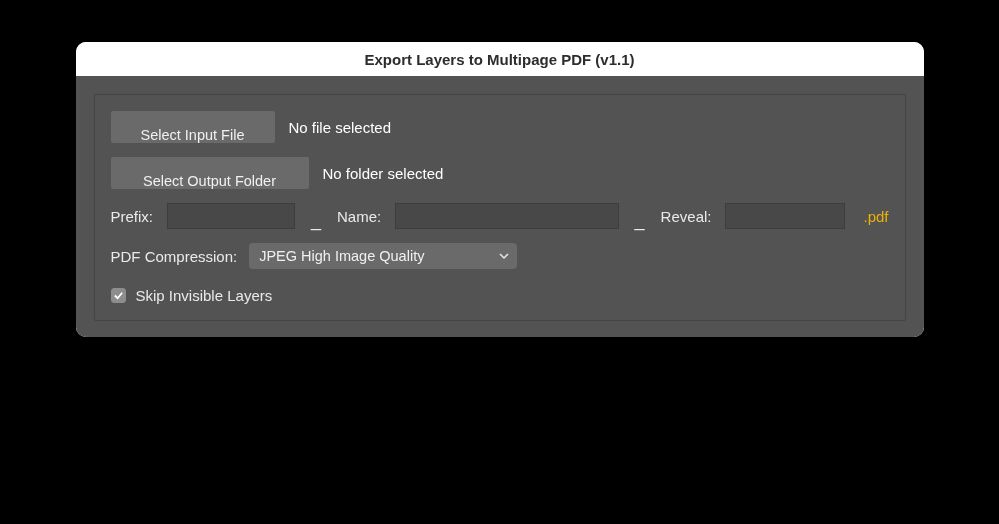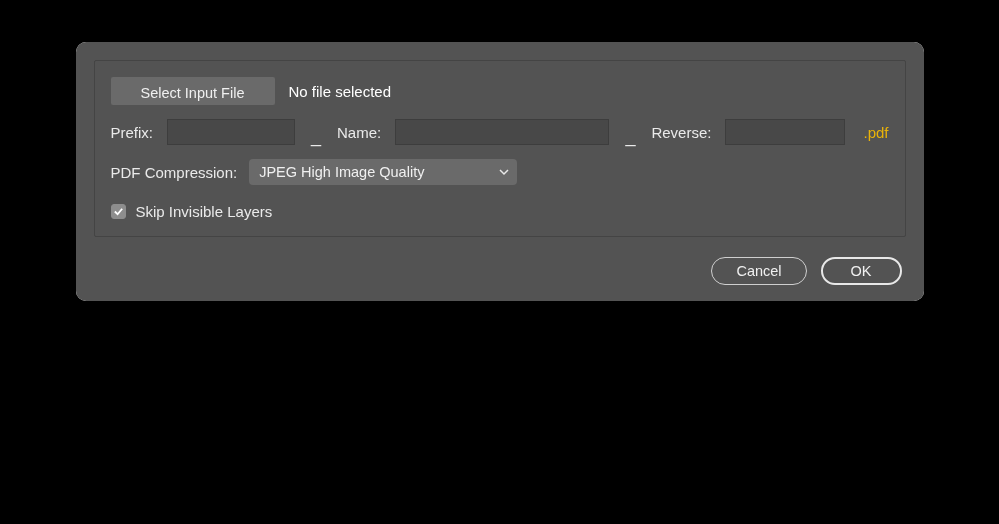--- a/index.html
+++ b/index.html
@@ -45,21 +45,21 @@
     align-items: center;
     gap: 14px;
     margin-bottom: 14px;
   }
   .row.last { margin-bottom: 0; }
   .btn {
     background: #6a6a6a;
     border: none;
     color: #f0f0f0;
     height: 28px;
-    padding: 8px 18px;
+    padding: 16px 18px;
     font-size: 14.5px;
     border-radius: 2px;
     cursor: pointer;
     min-width: 164px;
   }
   .btn.wide { min-width: 198px; }
   .status-text {
     color: #ffffff;
     font-size: 15px;
   }
@@ -157,37 +157,44 @@
   }
   .pill.primary {
     border: 2px solid #e8e8e8;
     padding: 0 28px;
   }
 </style>
 </head>
 <body>
 
 <div class="window">
+  <div class="titlebar">
+    <span>Export Layers to Multipage PDF (v1.1)</span>
+  </div>
   <div class="body">
     <div class="panel">
 
       <div class="row">
         <button class="btn">Select Input File</button>
         <span class="status-text">No file selected</span>
       </div>
 
+      <div class="row">
+        <button class="btn wide">Select Output Folder</button>
+        <span class="status-text">No folder selected</span>
+      </div>
 
       <div class="row" style="">
         <span class="label">Prefix:</span>
         <input class="input prefix" value="" style="">
         <span class="sep">_</span>
         <span class="label">Name:</span>
         <input class="input name" value="" style="">
         <span class="sep">_</span>
-        <span class="label">Reverse:</span>
+        <span class="label">Reveal:</span>
         <input class="input suffix" value="" style="">
         <span class="ext">.pdf</span>
       </div>
 
       <div class="row last" style="gap:12px;">
         <span class="label">PDF Compression:</span>
         <div class="select">
           <span>JPEG High Image Quality</span>
           <span class="chev">
             <svg viewBox="0 0 10 10">
@@ -203,18 +210,14 @@
               <path d="M2 6 L5 9 L10 3" fill="none" stroke="#fff" stroke-width="2"></path>
             </svg>
         </div>
         <span class="check-label">Skip Invisible Layers</span>
       </div>
 
 
 
     </div>
 
-    <div class="footer">
-      <button class="pill">Cancel</button>
-      <button class="pill primary">OK</button>
-    </div>
   </div>
 </div>
 
 </body></html>

